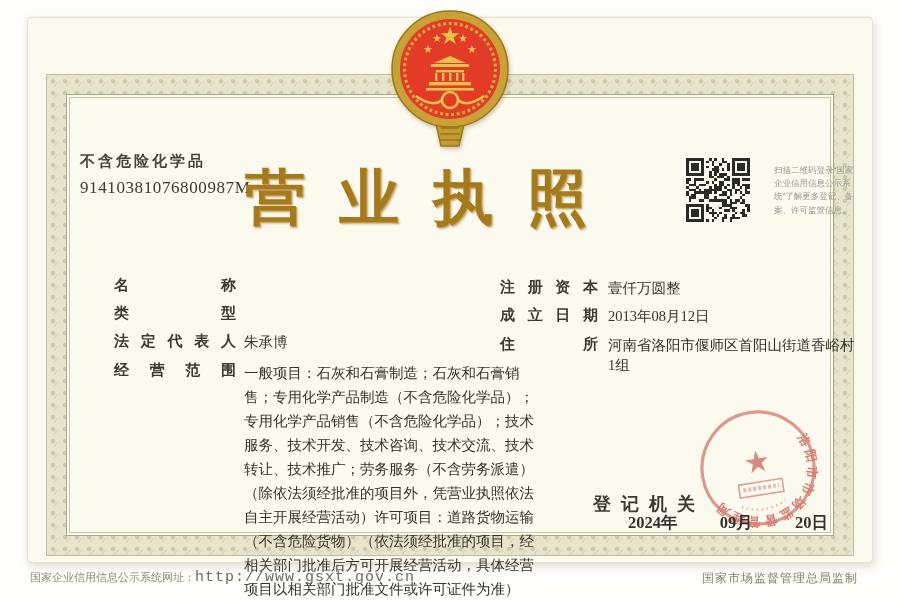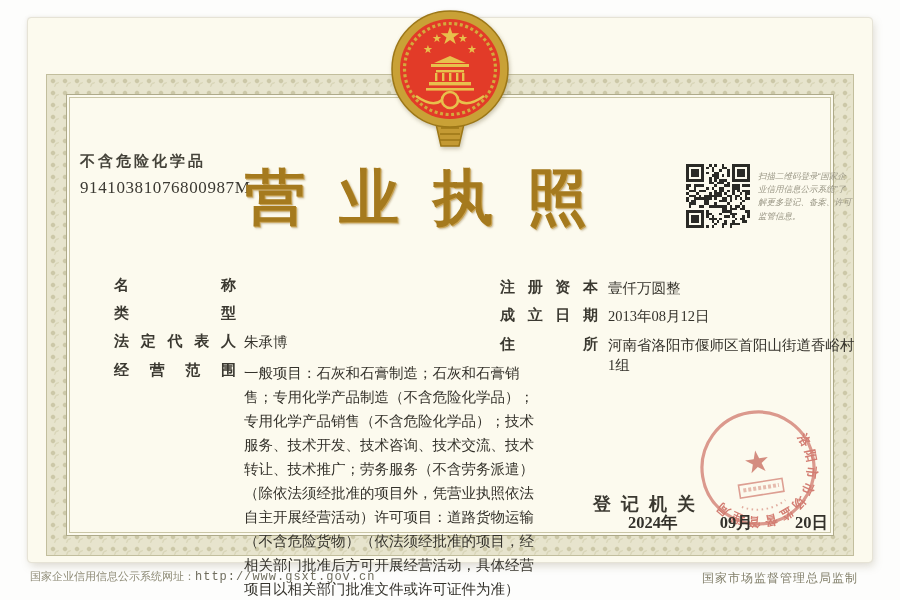--- a/index.html
+++ b/index.html
@@ -27,21 +27,21 @@
   .credit{position:absolute;left:52px;top:134px;}
   .credit-label{font-weight:700;font-size:15px;letter-spacing:3px;color:#45433a;}
   .credit-code{margin-top:7px;font-family:"Liberation Serif",serif;
                font-size:17px;letter-spacing:.6px;color:#3b3932;}
 
   .title{position:absolute;left:0;top:140px;width:844px;text-align:center;}
   .title span{position:relative;left:-17px;font-weight:700;font-size:60px;
               letter-spacing:34px;color:#a57a1e;
               text-shadow:1px 1px 0 #c9a455,2px 2px 2px rgba(120,85,20,.35);}
 
-  .qrwrap{position:absolute;left:658px;top:146px;width:170px;display:flex;gap:8px;font-style:italic;}
+  .qrwrap{position:absolute;left:658px;top:140px;width:170px;display:flex;gap:24px;}
   .qrwrap svg{flex:0 0 auto;}
   .qr-caption{font-size:8.5px;line-height:1.55;color:#9a9786;width:96px;
               padding-top:6px;}
 
   
   .jl{display:inline-block;text-align:justify;text-align-last:justify;
       font-weight:700;font-size:15px;color:#3b3931;}
   .val{font-family:"Liberation Serif",serif;font-size:14.5px;color:#34322b;line-height:1.4;}
 
   .row-l{position:absolute;left:57px;display:flex;align-items:flex-start;margin-left:29px;}
@@ -59,21 +59,21 @@
   .registrar{position:absolute;left:565px;top:458px;font-weight:700;font-size:18px;
              letter-spacing:10px;color:#3b3931;margin-top:16px;}
   .issue-date{position:absolute;left:600px;top:494px;width:200px;display:flex;
               justify-content:space-between;font-family:"Liberation Serif",serif;
               font-weight:700;font-size:16.5px;color:#33312b;}
   .seal{position:absolute;left:668px;top:388px;width:124px;height:124px;
         transform:rotate(-9deg);opacity:.85;mix-blend-mode:multiply;}
 
   
   .footer-left{position:absolute;left:30px;top:569px;font-size:11px;color:#8d8a75;}
-  .footer-left .url{font-family:"Liberation Mono",monospace;font-size:12px;
+  .footer-left .url{font-family:"Liberation Mono",monospace;font-size:15px;
                     color:#6e6c5d;letter-spacing:1px;}
   .footer-right{position:absolute;right:42px;top:570px;font-size:12px;
                 letter-spacing:1px;color:#83806b;}
 
   
   .emblem{position:absolute;left:386px;top:8px;
           filter:drop-shadow(1px 2px 2px rgba(120,108,70,.4));}
 </style>
 </head>
 <body>

